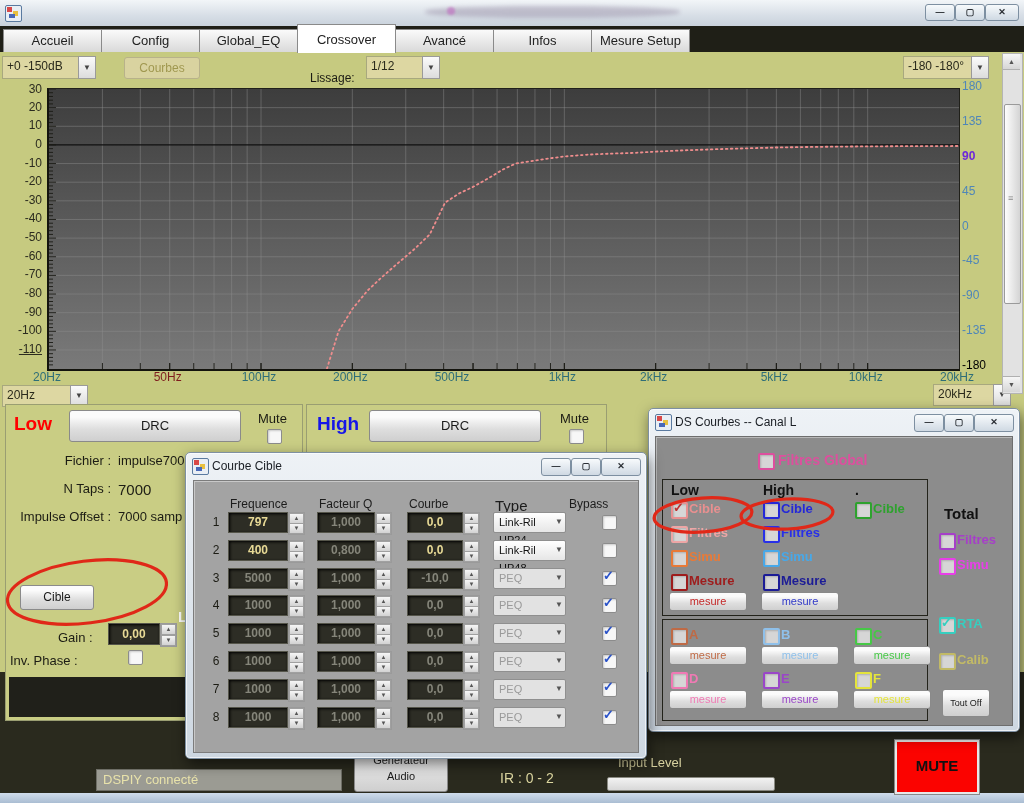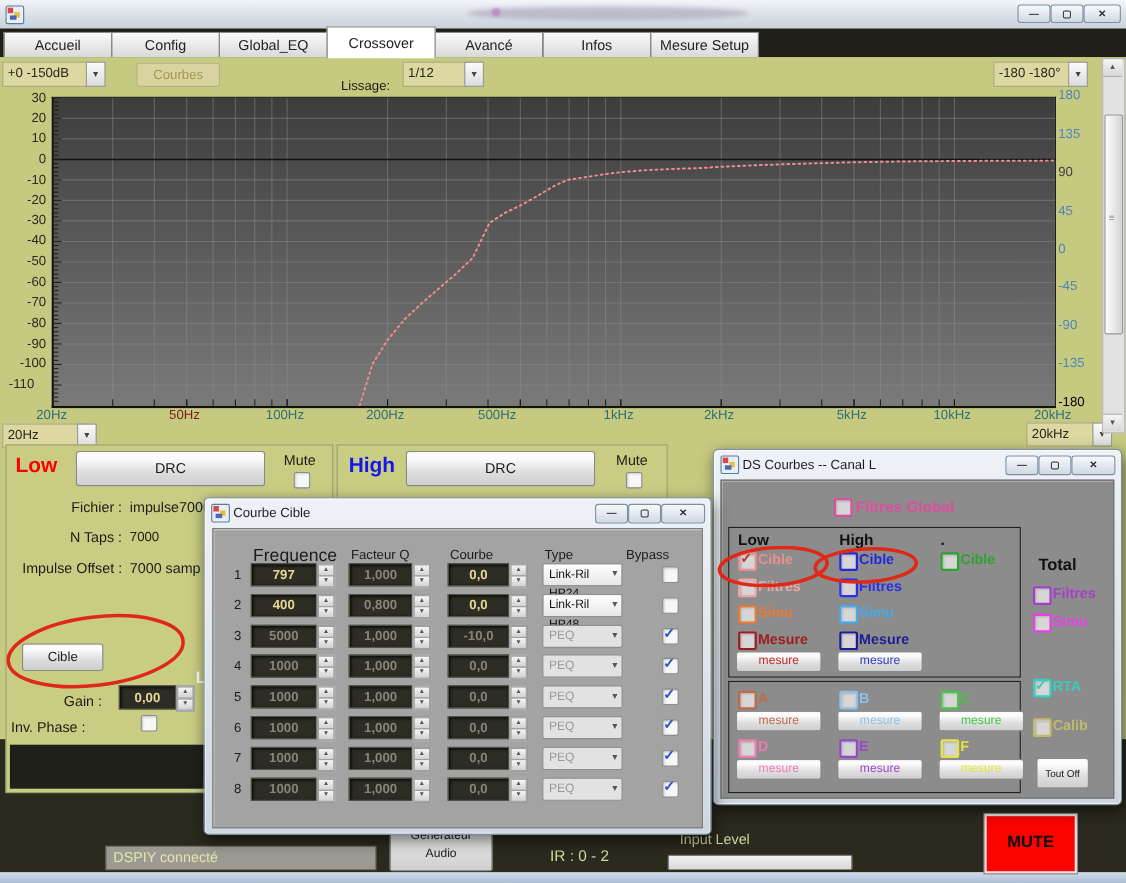--- a/index.html
+++ b/index.html
@@ -263,24 +263,24 @@
     <div class="axlab" style="left: 8px; top: 155.56px; width: 34px; text-align: right; color: rgb(43, 43, 31); position: absolute;">-10</div>
     <div class="axlab" style="left: 8px; top: 174.2px; width: 34px; text-align: right; color: rgb(43, 43, 31); position: absolute;">-20</div>
     <div class="axlab" style="left: 8px; top: 192.84px; width: 34px; text-align: right; color: rgb(43, 43, 31); position: absolute;">-30</div>
     <div class="axlab" style="left: 8px; top: 211.48px; width: 34px; text-align: right; color: rgb(43, 43, 31); position: absolute;">-40</div>
     <div class="axlab" style="left: 8px; top: 230.12px; width: 34px; text-align: right; color: rgb(43, 43, 31); position: absolute;">-50</div>
     <div class="axlab" style="left: 8px; top: 248.76px; width: 34px; text-align: right; color: rgb(43, 43, 31); position: absolute;">-60</div>
     <div class="axlab" style="left: 8px; top: 267.4px; width: 34px; text-align: right; color: rgb(43, 43, 31); position: absolute;">-70</div>
     <div class="axlab" style="left: 8px; top: 286.04px; width: 34px; text-align: right; color: rgb(43, 43, 31); position: absolute;">-80</div>
     <div class="axlab" style="left: 8px; top: 304.68px; width: 34px; text-align: right; color: rgb(43, 43, 31); position: absolute;">-90</div>
     <div class="axlab" style="left: 8px; top: 323.32px; width: 34px; text-align: right; color: rgb(43, 43, 31); position: absolute;">-100</div>
-    <div class="axlab" style="left: 8px; top: 341.96px; width: 34px; text-align: left; color: rgb(43, 43, 31); position: absolute;">-110</div>
+    <div class="axlab" style="left: 8px; top: 341.96px; width: 34px; text-align: right; color: rgb(43, 43, 31); position: absolute; text-decoration: underline;">-110</div>
     <div class="axlab" style="left: 962px; top: 79px; width: 38px; color: rgb(79, 134, 184); position: absolute;">180</div>
     <div class="axlab" style="left: 962px; top: 113.875px; width: 38px; color: rgb(79, 134, 184); position: absolute;">135</div>
-    <div class="axlab" style="left: 962px; top: 148.75px; width: 38px; color: #404040; position: absolute;">90</div>
+    <div class="axlab" style="left: 962px; top: 148.75px; width: 38px; color: #6d28d9; position: absolute; font-weight: bold;">90</div>
     <div class="axlab" style="left: 962px; top: 183.625px; width: 38px; color: rgb(79, 134, 184); position: absolute;">45</div>
     <div class="axlab" style="left: 962px; top: 218.5px; width: 38px; color: rgb(79, 134, 184); position: absolute;">0</div>
     <div class="axlab" style="left: 962px; top: 253.375px; width: 38px; color: rgb(79, 134, 184); position: absolute;">-45</div>
     <div class="axlab" style="left: 962px; top: 288.25px; width: 38px; color: rgb(79, 134, 184); position: absolute;">-90</div>
     <div class="axlab" style="left: 962px; top: 323.125px; width: 38px; color: rgb(79, 134, 184); position: absolute;">-135</div>
     <div class="axlab" style="left: 962px; top: 358px; width: 38px; color: #000000; position: absolute;">-180</div>
     <div class="axlab" style="left: 22px; top: 370px; width: 50px; text-align: center; color: rgb(46, 110, 120); position: absolute;">20Hz</div>
     <div class="axlab" style="left: 142.708px; top: 370px; width: 50px; text-align: center; color: #7f1d1d; position: absolute;">50Hz</div>
     <div class="axlab" style="left: 234.021px; top: 370px; width: 50px; text-align: center; color: rgb(46, 110, 120); position: absolute;">100Hz</div>
     <div class="axlab" style="left: 325.333px; top: 370px; width: 50px; text-align: center; color: rgb(46, 110, 120); position: absolute;">200Hz</div>
@@ -309,21 +309,21 @@
 
 <div class="panel" style="left:5px;top:404px;width:296px;height:315px">
   <div class="abs" id="lowTitle" style="left: 8px; top: 8px; font-size: 19px; font-weight: bold; color: rgb(255, 0, 0);">Low</div>
   <div class="abs gbtn" style="left:63px;top:5px;width:170px;height:30px;line-height:30px;font-size:13px">DRC</div>
   <div class="abs" style="left:252px;top:6px;font-size:13px">Mute</div>
   <div class="abs cbx" style="left:261px;top:24px"></div>
   <div id="lowFields">
       <div style="left: 0px; top: 48px; width: 105px; text-align: right; font-size: 13px; position: absolute;">Fichier :</div>
       <div style="left: 112px; top: 48px; font-size: 13px; white-space: nowrap; position: absolute;">impulse7000</div>
       <div style="left: 0px; top: 76px; width: 105px; text-align: right; font-size: 13px; position: absolute;">N Taps :</div>
-      <div style="left: 112px; top: 76px; font-size: 12px; white-space: nowrap; position: absolute;">7000</div>
+      <div style="left: 112px; top: 76px; font-size: 15px; white-space: nowrap; position: absolute;">7000</div>
       <div style="left: 0px; top: 104px; width: 105px; text-align: right; font-size: 13px; position: absolute;">Impulse Offset :</div>
       <div style="left: 112px; top: 104px; font-size: 13px; white-space: nowrap; position: absolute;">7000 samp</div>
     </div>
   <div class="abs gbtn" style="left:14px;top:180px;width:72px;height:23px;line-height:23px">Cible</div>
   <div class="abs" style="left:172px;top:203px;color:#fff;font-weight:bold;font-size:15px">L</div>
   <div class="abs" style="left:52px;top:225px;font-size:13px">Gain :</div>
   <div class="dfield" style="left:102px;top:218px;width:50px;height:20px;line-height:20px">0,00</div>
   <div class="spin" style="left:154px;top:218px;height:22px">
       <i style="top: 0px;">▲</i>
       <i style="bottom: 0px;">▼</i>
@@ -354,24 +354,24 @@
   <div class="abs appicon" style="left:6px;top:5px">
     <i style="left:1px;top:1px;width:5px;height:5px;background:#d84848"></i>
     <i style="left:7px;top:5px;width:5px;height:5px;background:#e8c040"></i>
     <i style="left:3px;top:8px;width:6px;height:4px;background:#4868b8"></i>
   </div>
   <div class="cap">Courbe Cible</div>
   <div class="abs wbtn" style="left:355px;top:5px;width:28px;height:16px" id="ccmin">—</div>
   <div class="abs wbtn" style="left:385px;top:5px;width:28px;height:16px" id="ccmax">▢</div>
   <div class="abs wbtn" style="left:415px;top:5px;width:38px;height:16px" id="ccclose">✕</div>
   <div class="abs" id="ccbody" style="left:7px;top:27px;width:444px;height:271px;background:#a3a3a3;border:1px solid #7c7c7c;box-shadow:inset 1px 1px 0 #c8c8c8">
-      <div style="left: 36px; top: 16px; font-size: 16px; color: rgb(28, 28, 28); position: absolute;">Frequence</div>
+      <div style="left: 36px; top: 16px; font-size: 12px; color: rgb(28, 28, 28); position: absolute;">Frequence</div>
       <div style="left: 125px; top: 16px; font-size: 12px; color: rgb(28, 28, 28); position: absolute;">Facteur Q</div>
       <div style="left: 215px; top: 16px; font-size: 12px; color: rgb(28, 28, 28); position: absolute;">Courbe</div>
-      <div style="left: 301px; top: 16px; font-size: 12px; color: rgb(28, 28, 28); position: absolute; text-align: right;">Type</div>
+      <div style="left: 301px; top: 16px; font-size: 15px; color: rgb(28, 28, 28); position: absolute; text-align: right;">Type</div>
       <div style="left: 375px; top: 16px; font-size: 12px; color: rgb(28, 28, 28); position: absolute;">Bypass</div>
       <div style="left: 14px; top: 34px; width: 16px; text-align: center; font-size: 12px; position: absolute;">1</div>
       <div class="dfield" style="left: 34px; top: 31px; width: 58px; height: 19px; line-height: 19px; position: absolute;">797</div>
       <div class="spin" style="left: 94px; top: 31px; height: 21px; position: absolute;">
         <i style="top: 0px;">▲</i>
         <i style="bottom: 0px;">▼</i>
       </div>
       <div class="dfield off" style="left: 123px; top: 31px; width: 56px; height: 19px; line-height: 19px; position: absolute;">1,000</div>
       <div class="spin" style="left: 181px; top: 31px; height: 21px; position: absolute;">
         <i style="top: 0px;">▲</i>

